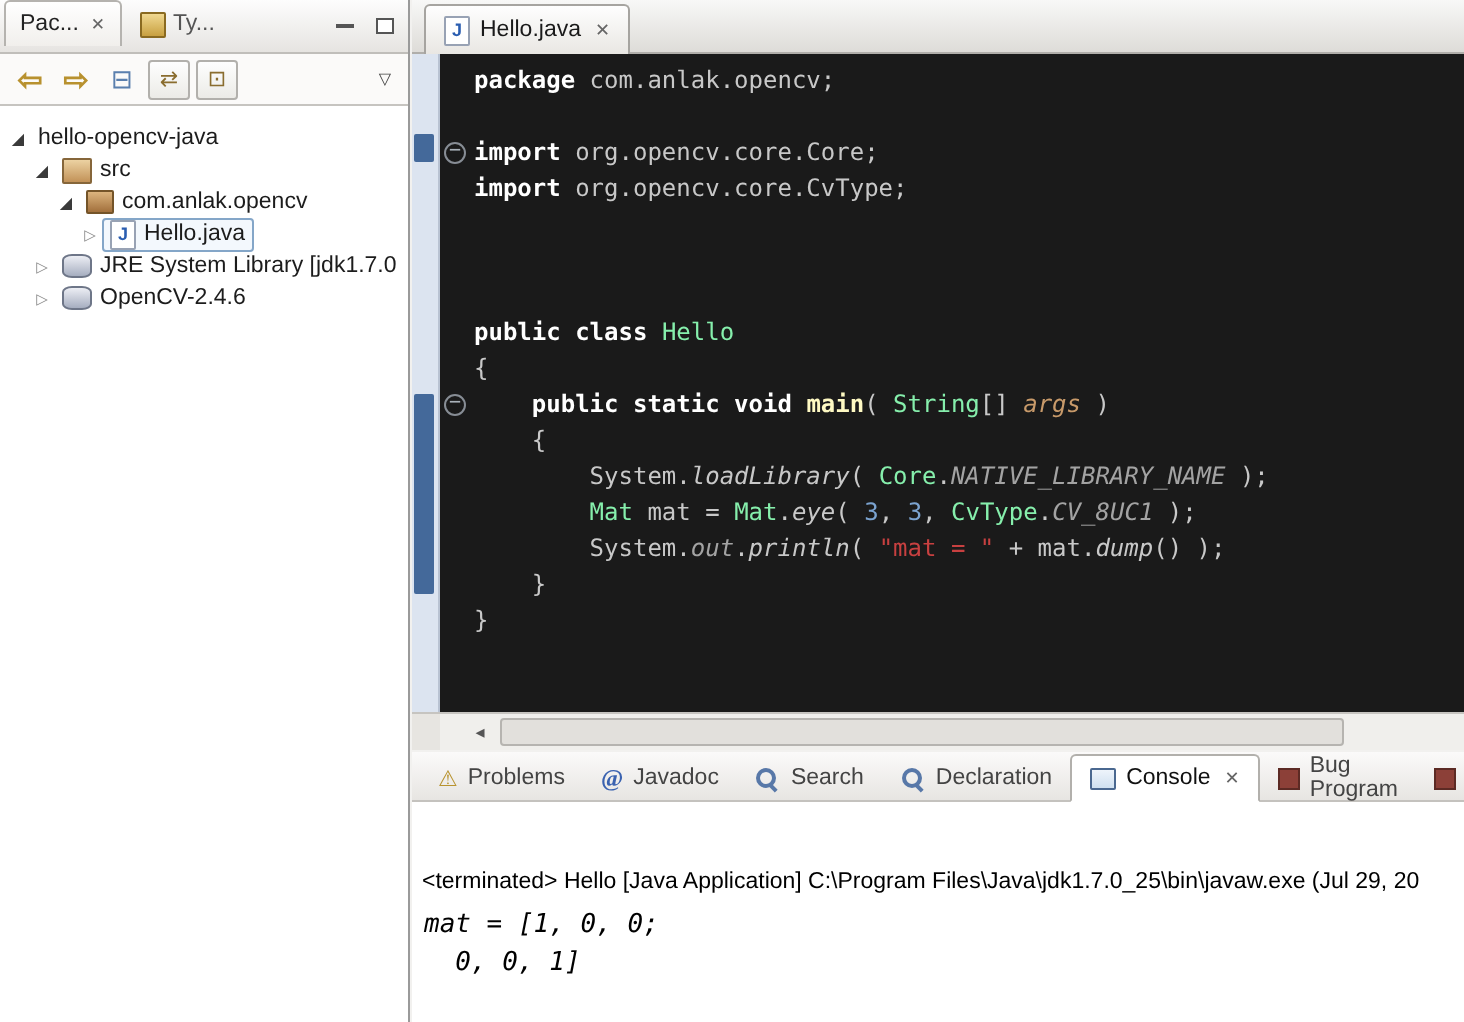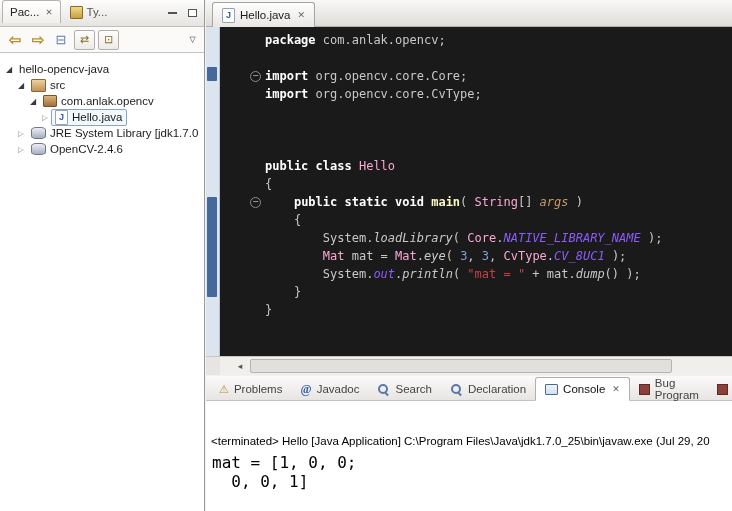--- a/index.html
+++ b/index.html
@@ -51,29 +51,29 @@
     background:linear-gradient(#fefefe,#e9e7e3);border:1px solid #a6a4a0;border-bottom:none;border-radius:3px 3px 0 0;font-size:11.5px;color:#1a1a1a;}
   .jicon{width:11px;height:13px;background:#fff;border:1px solid #98a2b4;color:#2a5db0;font-size:9px;font-weight:bold;text-align:center;line-height:12px;border-radius:1px;}
   .tab-close{font-size:9px;color:#666;margin-left:2px;}
 
   .editor-body{position:absolute;top:27px;left:0;right:0;bottom:18px;background:#1a1a1a;overflow:hidden;}
   .ruler{position:absolute;left:0;top:0;bottom:0;width:13px;background:#dce4f0;border-right:1px solid #b8c2d2;}
   .range{position:absolute;left:1px;width:10px;background:#44699a;border-radius:1px;}
   .range.r1{top:40px;height:14px;}
   .range.r2{top:170px;height:100px;}
   .code{position:absolute;left:14px;top:0;right:0;bottom:0;padding-top:4px;font-family:"DejaVu Sans Mono",monospace;font-size:12px;line-height:18px;}
-  .code-line{height:18px;display:flex;white-space:pre;padding-left:28px;}
+  .code-line{height:18px;display:flex;white-space:pre;}
   .fold-col{width:17px;flex:0 0 17px;position:relative;}
   .fold-marker{position:absolute;left:2px;top:4px;width:11px;height:11px;border:1px solid #878d95;border-radius:50%;color:#aab2ba;font-size:10px;line-height:8px;text-align:center;box-sizing:border-box;}
   .tk-kw{color:#ffffff;font-weight:bold;}
   .tk-dc{color:#fef9c3;font-weight:bold;}
   .tk-pl{color:#c8c8c8;}
-  .tk-cl{color:#f9a8d4;text-align:center;}
+  .tk-cl{color:#86efac;text-align:center;}
   .tk-st{color:#c84040;}
-  .tk-cn{color:#8b5cf6;font-style:italic;}
+  .tk-cn{color:#a3a3a3;font-style:italic;}
   .tk-nm{color:#7ba3d0;}
   .tk-mt{color:#c8c8c8;font-style:italic;}
   .tk-pr{color:#c89a6a;font-style:italic;}
 
   .hscroll{position:absolute;left:14px;right:0;bottom:0;height:18px;background:#f0efec;border-top:1px solid #c6c4c0;display:flex;align-items:center;}
   .hs-corner{position:absolute;left:0;bottom:0;width:14px;height:18px;background:#e7e5e1;border-top:1px solid #c6c4c0;}
   .hs-arrow{width:16px;text-align:center;font-size:9px;color:#555;margin-left:12px;}
   .hs-thumb{height:12px;width:420px;background:#e2e0dc;border:1px solid #b6b4b0;border-radius:2px;margin-left:2px;}
 
   
@@ -85,21 +85,21 @@
   .problems-icon{color:#b8932f;font-size:11px;}
   .javadoc-icon{color:#3a62b0;font-weight:bold;font-size:12px;font-family:"Liberation Serif",serif;}
   .declaration-icon,.search-icon{width:13px;height:13px;position:relative;}
   .declaration-icon::before,.search-icon::before{content:'';position:absolute;left:1px;top:1px;width:6px;height:6px;border:2px solid #5878a8;border-radius:50%;}
   .declaration-icon::after,.search-icon::after{content:'';position:absolute;left:9px;top:9px;width:4px;height:2px;background:#5878a8;transform:rotate(45deg);transform-origin:0 0;}
   .console-icon{width:13px;height:11px;border:1px solid #4a6890;background:linear-gradient(#eef4fb,#cfe0f0);border-radius:1px;box-sizing:border-box;}
   .bug-icon{width:9px;height:9px;background:#8c4038;border:1px solid #5c2a24;}
 
   .console-view{position:relative;height:calc(100% - 25px);overflow:hidden;}
   .console-header{margin:34px 0 0 5px;font-size:11.5px;color:#000;white-space:nowrap;}
-  .console-output{margin:6px 0 0 6px;font-family:"DejaVu Sans Mono",monospace;font-size:16px;line-height:19px;color:#000;}
+  .console-output{margin:6px 0 0 6px;font-family:"DejaVu Sans Mono",monospace;font-size:13px;line-height:19px;color:#000;font-style:italic;}
   .console-line{white-space:pre;}
 </style>
 </head>
 <body>
 
 <div class="app" data-name="eclipse-window">
 
   <aside class="left-panel" data-name="package-explorer-panel">
     <div class="view-tabbar" data-name="view-tabbar">
       <div class="view-tab" data-name="tab-package-explorer">

